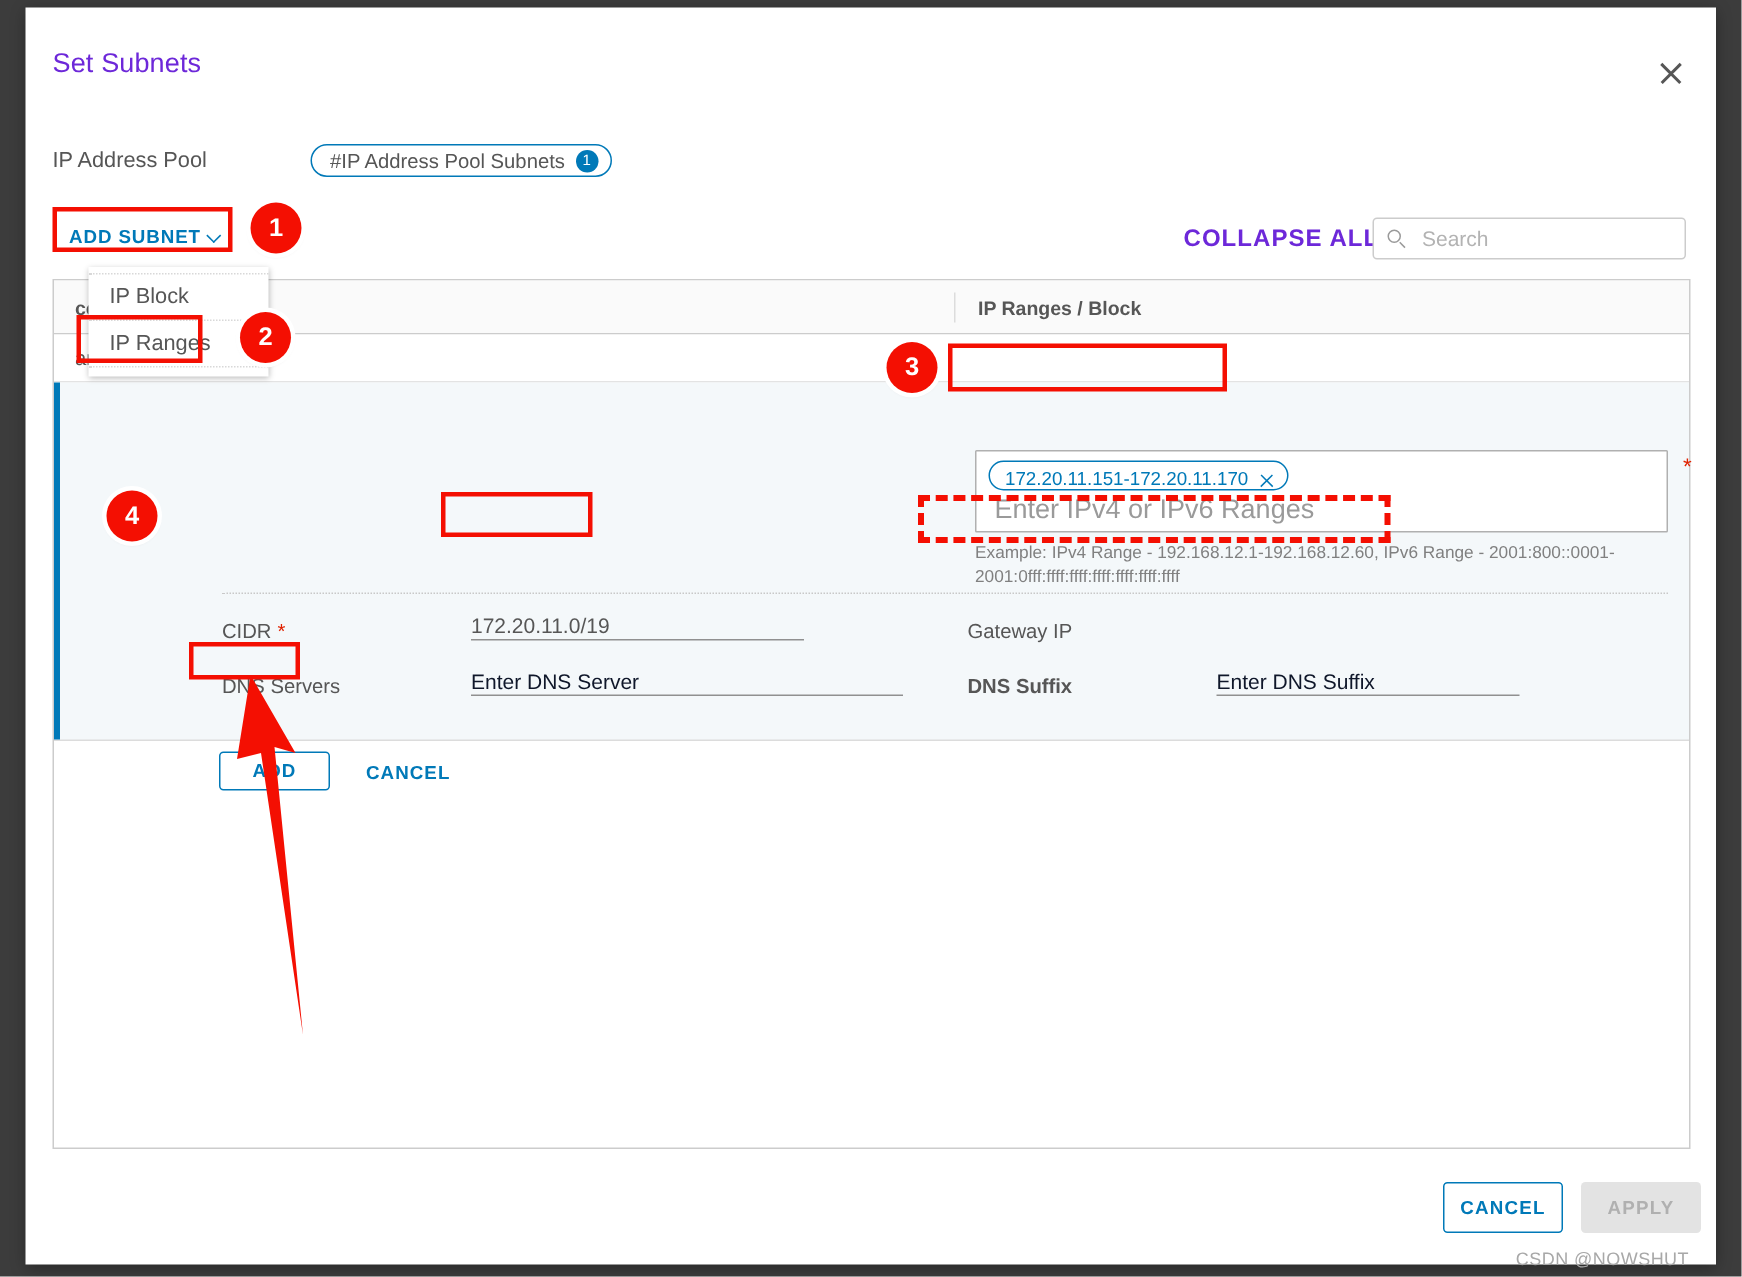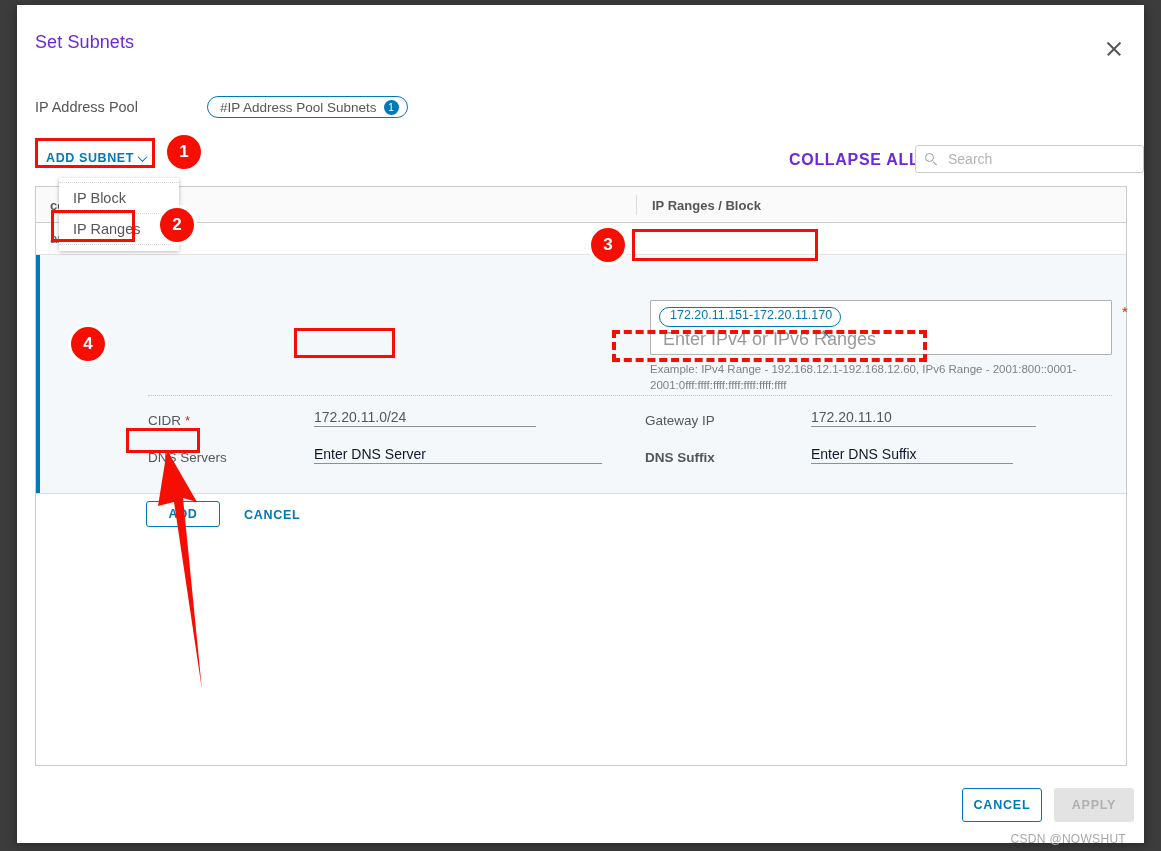--- a/index.html
+++ b/index.html
@@ -90,21 +90,21 @@
   .dd-item + .dd-item{border-top:none;}
 
   
   .collapse-all{
     position:absolute;left:772px;top:146px;
     color:#6d28d9;font-size:16px;font-weight:600;letter-spacing:.7px;
     cursor:pointer;
   }
   .search-box{
     position:absolute;left:898px;top:140px;
-    width:229px;height:28px;box-sizing:border-box;
+    width:209px;height:28px;box-sizing:border-box;
     border:1px solid #cccccc;border-radius:3px;
     display:flex;align-items:center;gap:8px;padding-left:9px;
     background:#fff;
   }
   .search-icon{width:13px;height:13px;position:relative;flex:0 0 auto;}
   .search-icon:before{
     content:"";position:absolute;left:0;top:0;
     width:9px;height:9px;border:1.4px solid #9a9a9a;border-radius:50%;
     box-sizing:border-box;
   }
@@ -165,21 +165,20 @@
     border-radius:1px;
   }
   .chip{
     position:absolute;left:8px;top:6px;
     height:20px;box-sizing:border-box;
     border:1px solid #0079b8;border-radius:11px;
     display:flex;align-items:flex-end;gap:7px;
     padding:0 8px 0 10px;
     font-size:12.5px;color:#0079b8;background:#fff;
     cursor:default;
-    flex-direction:column;
   }
   .chip-x{
     position:relative;width:11px;height:11px;cursor:pointer;flex:0 0 auto;
   }
   .chip-x:before,.chip-x:after{
     content:"";position:absolute;left:0;top:5px;
     width:11px;height:1.3px;background:#0079b8;
   }
   .chip-x:before{transform:rotate(45deg);}
   .chip-x:after{transform:rotate(-45deg);}
@@ -311,24 +310,23 @@
       </div>
       <div class="req-star">*</div>
 
       <div class="example">Example: IPv4 Range - 192.168.12.1-192.168.12.60, IPv6 Range - 2001:800::0001-2001:0fff:ffff:ffff:ffff:ffff:ffff:ffff</div>
 
       <div class="dotted-sep"></div>
 
       <div class="flabel" style="left:112px;top:158px;">
         <span>CIDR</span><span style="color:#e02200;margin-left:4px;">*</span>
       </div>
-      <div class="funder" style="left:278px;top:153px;width:222px;">172.20.11.0/24</div>
+      <div class="funder" style="left:278px;top:153px;width:222px;">172.20.11.0/19</div>
 
       <div class="flabel" style="left:609px;top:158px;">Gateway IP</div>
-      <div class="funder" style="left:775px;top:153px;width:225px;">172.20.11.10</div>
 
       <div class="flabel" style="left:112px;top:195px;">DNS Servers</div>
       <div class="funder ph" style="left:278px;top:190px;width:288px;">Enter DNS Server</div>
 
       <div class="flabel" style="left:609px;top:195px;font-weight:bold;">DNS Suffix</div>
       <div class="funder ph" style="left:775px;top:190px;width:202px;">Enter DNS Suffix</div>
 
       <button class="btn-add">ADD</button>
       <div class="btn-cancel-inline">CANCEL</div>
     </div>

